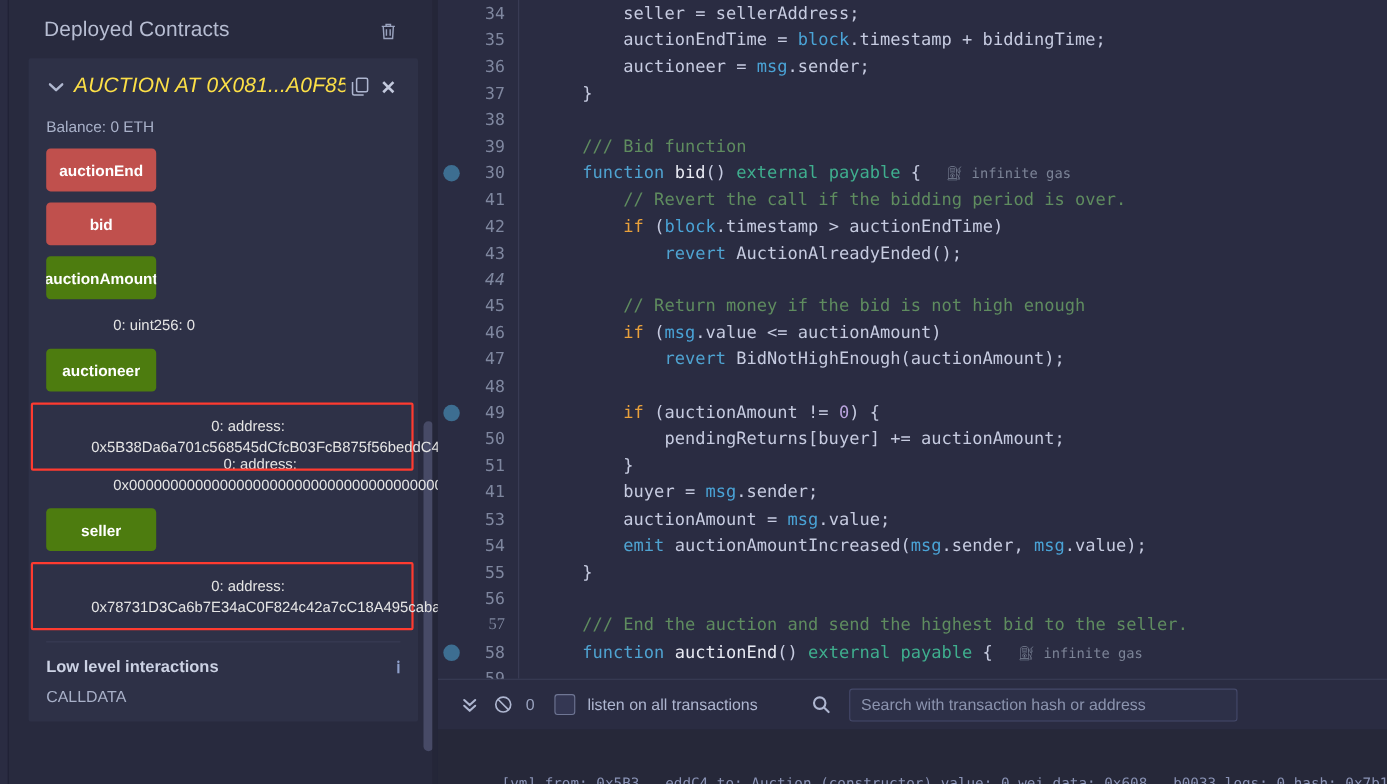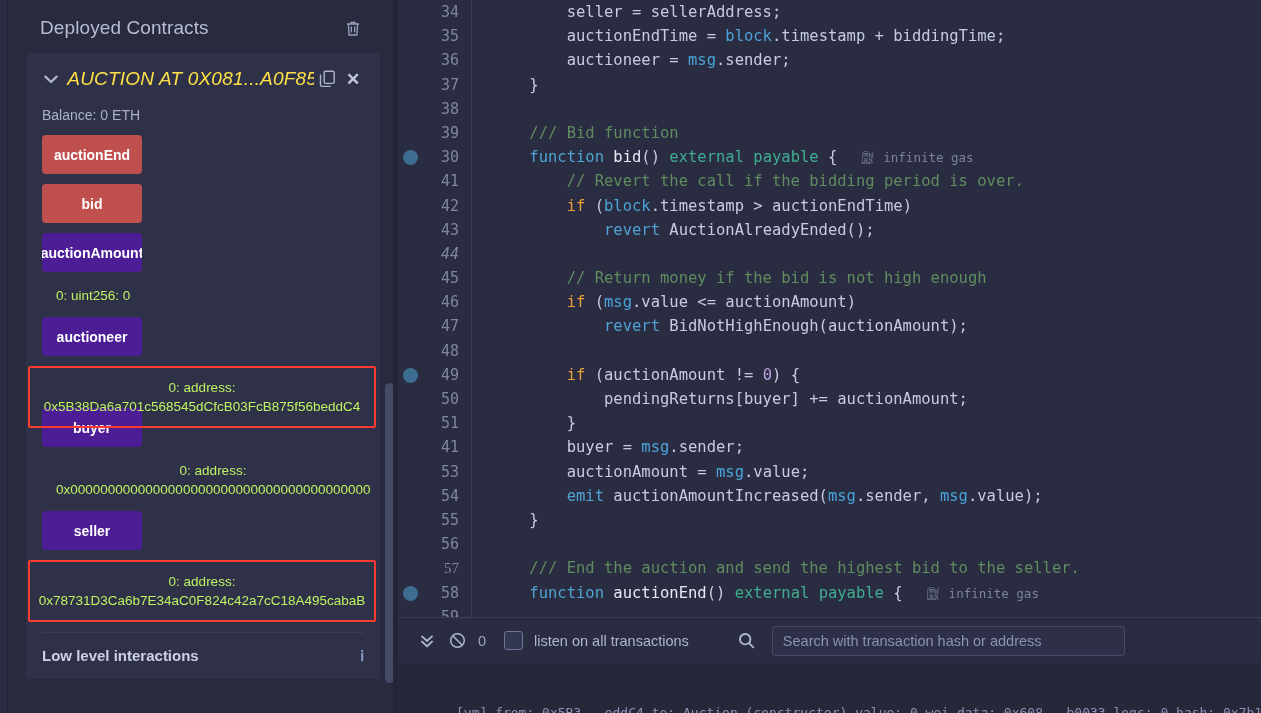--- a/index.html
+++ b/index.html
@@ -75,25 +75,25 @@
 
   .fn-list { padding-left: 16px; }
   .fn-btn {
     display: inline-flex; align-items: center; justify-content: center;
     min-width: 100px; height: 39px; padding: 0 12px;
     border-radius: 4px; color: #ffffff; font-size: 14px; font-weight: bold;
     margin-bottom: 10px; cursor: pointer; white-space: nowrap;
     overflow: hidden; max-width: 100px;
   }
   .fn-btn.red  { background: #c0504d; }
-  .fn-btn.blue { background: #4c1d95; }
+  .fn-btn.blue { background: #4d7c0f; }
 
   .ret-val {
-    color: #bef264; font-size: 13.5px; padding: 4px 10px 12px 14px;
-    line-height: 19px; text-align: center;
+    color: #e5e5e5; font-size: 13.5px; padding: 4px 10px 12px 14px;
+    line-height: 19px; text-align: center; margin-left: 47px;
   }
   .ret-val.plain { text-align: left; padding-left: 14px; }
   .ret-box {
     border: 2px solid #ff3b30; border-radius: 2px;
     margin: 0 4px 0 -14px; padding: 10px 6px 10px 6px;
     position: relative; z-index: 5;
   }
   .ret-box .ret-val { padding: 0; }
 
   .divider { height: 1px; background: #3a3d55; margin: 10px 16px 0 16px; }
@@ -249,38 +249,38 @@
         </div>
 
         <div>
           <div class="fn-btn blue">auctioneer</div>
           <div class="ret-box">
             <div class="ret-val">0: address: 0x5B38Da6a701c568545dCfcB03FcB875f56beddC4</div>
           </div>
         </div>
 
         <div style="margin-top:-20px;position:relative;z-index:1;">
-          <div class="fn-btn blue">buyer</div>
           <div class="ret-val">0: address: 0x0000000000000000000000000000000000000000</div>
         </div>
 
         <div>
           <div class="fn-btn blue">seller</div>
           <div class="ret-box">
             <div class="ret-val">0: address: 0x78731D3Ca6b7E34aC0F824c42a7cC18A495cabaB</div>
           </div>
         </div>
       </div>
 
       <div class="divider"></div>
 
       <div class="lli-head">
         <span class="lli-title">Low level interactions</span>
         <span class="info-i">ℹ</span>
       </div>
+      <div class="calldata-label">CALLDATA</div>
     </div>
 
   </div>
 
   <div id="sb-track"></div>
   <div id="sb-thumb"></div>
   <div id="sidebar-divider"></div>
 </div>
 
 <div id="editor-wrap">

